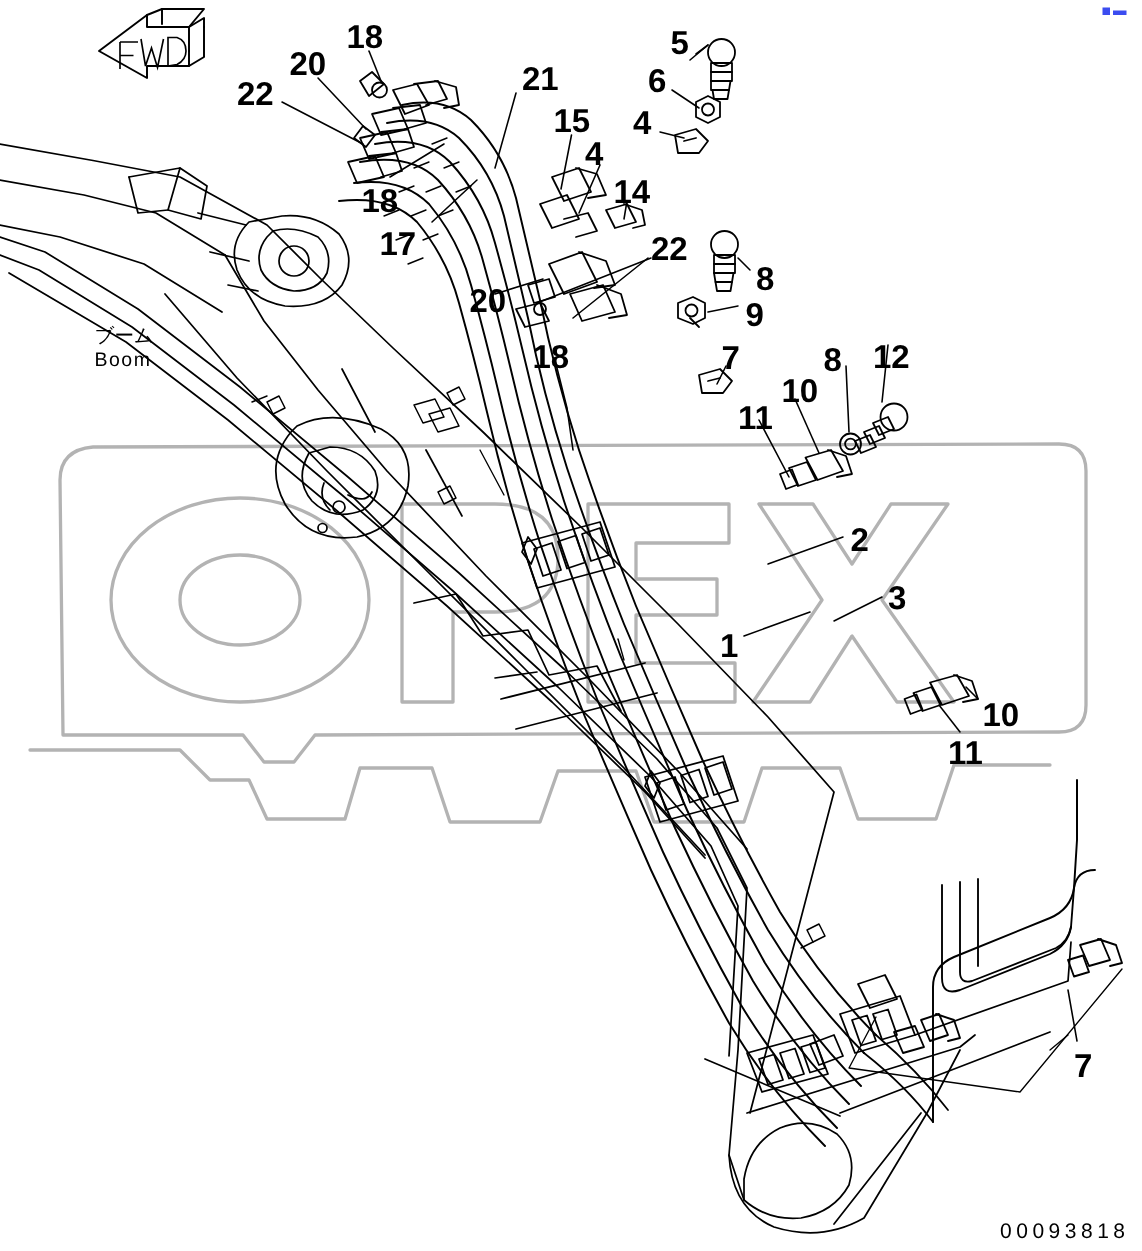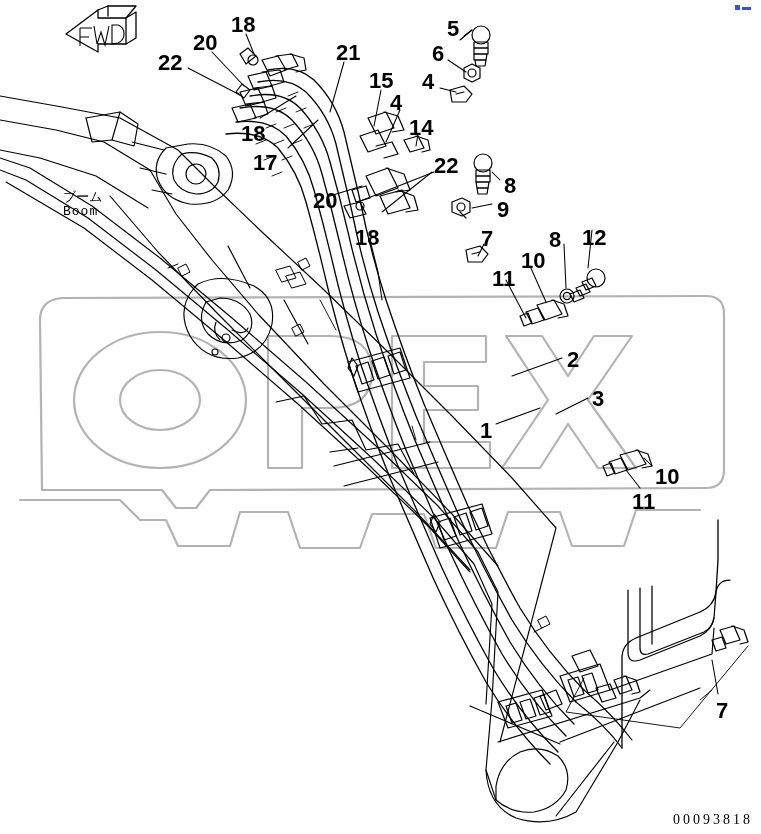--- a/index.html
+++ b/index.html
@@ -32,34 +32,35 @@
     font-size: 22px;
     color: #000;
     line-height: 1;
     white-space: nowrap;
     user-select: none;
   }
   .partnum {
     position: absolute;
     right: 8px;
     bottom: 6px;
-    font-family: Liberation Serif, serif;
+    font-family: Liberation Sans, sans-serif;
     font-size: 14px;
     letter-spacing: 3px;
     color: #000;
   }
   .jp-label {
     position: absolute;
     font-family: "DejaVu Sans", sans-serif;
     font-size: 13px;
     color: #000;
     line-height: 1.15;
     white-space: nowrap;
-  }
-  .jp-label .en { font-family: Liberation Mono, monospace; letter-spacing: 1px;}
+    margin-top: 28px;
+  }
+  .jp-label .en { font-family: Liberation Sans, sans-serif; letter-spacing: 1px;}
 </style>
 </head>
 <body>
 
 <div id="sheet">
 
   <svg class="layer" viewBox="0 0 761 834" aria-hidden="true">
     <g fill="none" stroke="#b3b3b3" stroke-width="2.2" stroke-linejoin="round" stroke-linecap="round">
 
       <path d="M42 490 L40 320 Q40 300 62 298 L706 296 Q724 296 724 314 L724 470 Q724 488 706 488 L210 490
@@ -372,21 +373,21 @@
     <g fill="none" stroke="#000" stroke-width="1.1">
       <path d="M80 28 L80 46 M80 28 L92 28 M80 37 L89 37"></path>
       <path d="M94 26 L97 44 L101 32 L105 45 L109 26"></path>
       <path d="M112 25 L112 44 L118 43 Q124 40 124 34 Q124 27 118 25 Z"></path>
     </g>
   </svg>
 
   <div class="callout" style="left:158px;top:52px">22</div>
   <div class="callout" style="left:193px;top:32px">20</div>
   <div class="callout" style="left:231px;top:14px">18</div>
-  <div class="callout" style="left:336px;top:42px">21</div>
+  <div class="callout" style="left:348px;top:42px">21</div>
   <div class="callout" style="left:447px;top:18px">5</div>
   <div class="callout" style="left:432px;top:43px">6</div>
   <div class="callout" style="left:422px;top:71px">4</div>
   <div class="callout" style="left:369px;top:70px">15</div>
   <div class="callout" style="left:390px;top:92px">4</div>
   <div class="callout" style="left:409px;top:117px">14</div>
   <div class="callout" style="left:241px;top:123px">18</div>
   <div class="callout" style="left:253px;top:152px">17</div>
   <div class="callout" style="left:434px;top:155px">22</div>
   <div class="callout" style="left:504px;top:175px">8</div>

